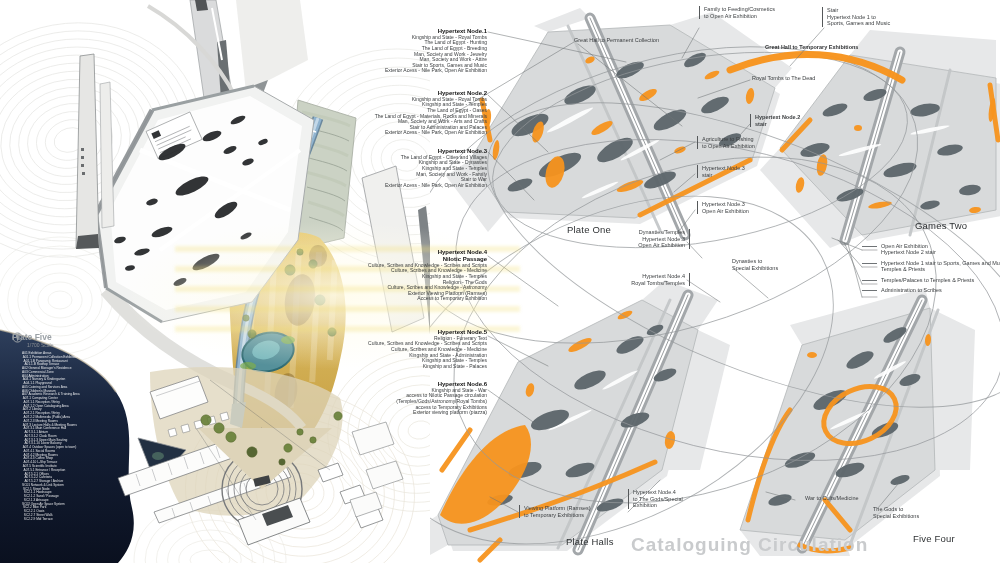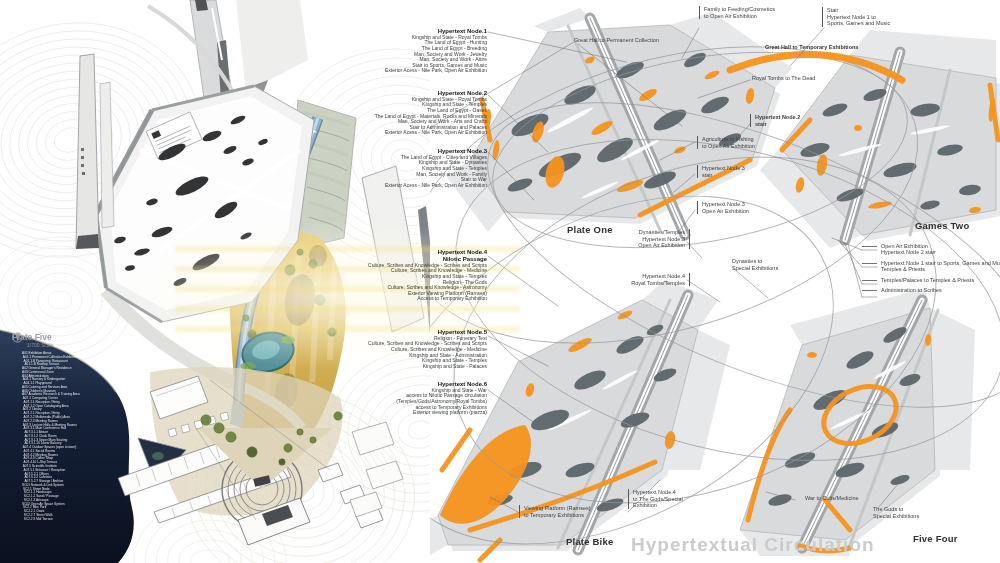--- a/index.html
+++ b/index.html
@@ -6,21 +6,21 @@
   .stage{position:relative;width:1000px;height:563px;overflow:hidden;background:#fff;
          font-family:"Liberation Sans",sans-serif;color:#3c3f41;}
   svg{position:absolute;top:0;left:0;}
   #left-art{left:0;}
   #right-art{left:430px;}
   .lbl{position:absolute;font-size:5.5px;line-height:1.2;color:#3b3e40;white-space:nowrap;}
   .lbl .ln{display:block;}
   .bar-l{border-left:1px solid #55585a;padding-left:4px;}
   .bar-r{border-right:1px solid #55585a;padding-right:4px;text-align:right;}
   .bold{font-weight:bold;}
-  .plate-label{position:absolute;font-size:9.5px;font-weight:bold;color:#2e3133;letter-spacing:.2px;padding-left:38px;}
+  .plate-label{position:absolute;font-size:9.5px;font-weight:normal;color:#2e3133;letter-spacing:.2px;padding-left:38px;}
   .big-title{position:absolute;font-size:19px;font-weight:bold;color:#c9cbcd;letter-spacing:1px;}
   
   .nodes{position:absolute;left:277px;top:0;width:210px;text-align:right;}
   .node{position:absolute;right:0;width:210px;}
   .node .nt{font-size:6px;font-weight:bold;color:#141414;line-height:1.15;}
   .node .nl{font-size:5px;color:#3a3d3f;line-height:1.12;}
   .node .nl .ln{display:block;}
   
   .pt2{position:absolute;left:881px;top:243px;width:132px;font-size:5.5px;color:#3b3e40;line-height:1.18;}
   .pt2-item{position:relative;margin-bottom:4px;}
@@ -637,17 +637,17 @@
     <div class="pt2-item">
         <span class="ln">Temples/Palaces to Temples &amp; Priests</span>
       </div>
     <div class="pt2-item">
         <span class="ln">Administration to Scribes</span>
       </div>
   </div>
 
   <div class="plate-label" style="left:529px;top:224px">Plate One</div>
   <div class="plate-label" style="left:877px;top:220px">Games Two</div>
-  <div class="plate-label" style="left:528px;top:536px">Plate Bike</div>
+  <div class="plate-label" style="left:528px;top:536px">Plate Halls</div>
   <div class="plate-label" style="left:875px;top:533px">Five Four</div>
-  <div class="big-title" style="left:631px;top:534px">Hypertextual Circulation</div>
+  <div class="big-title" style="left:631px;top:534px">Cataloguing Circulation</div>
 
 </div>
 
 </body></html>

